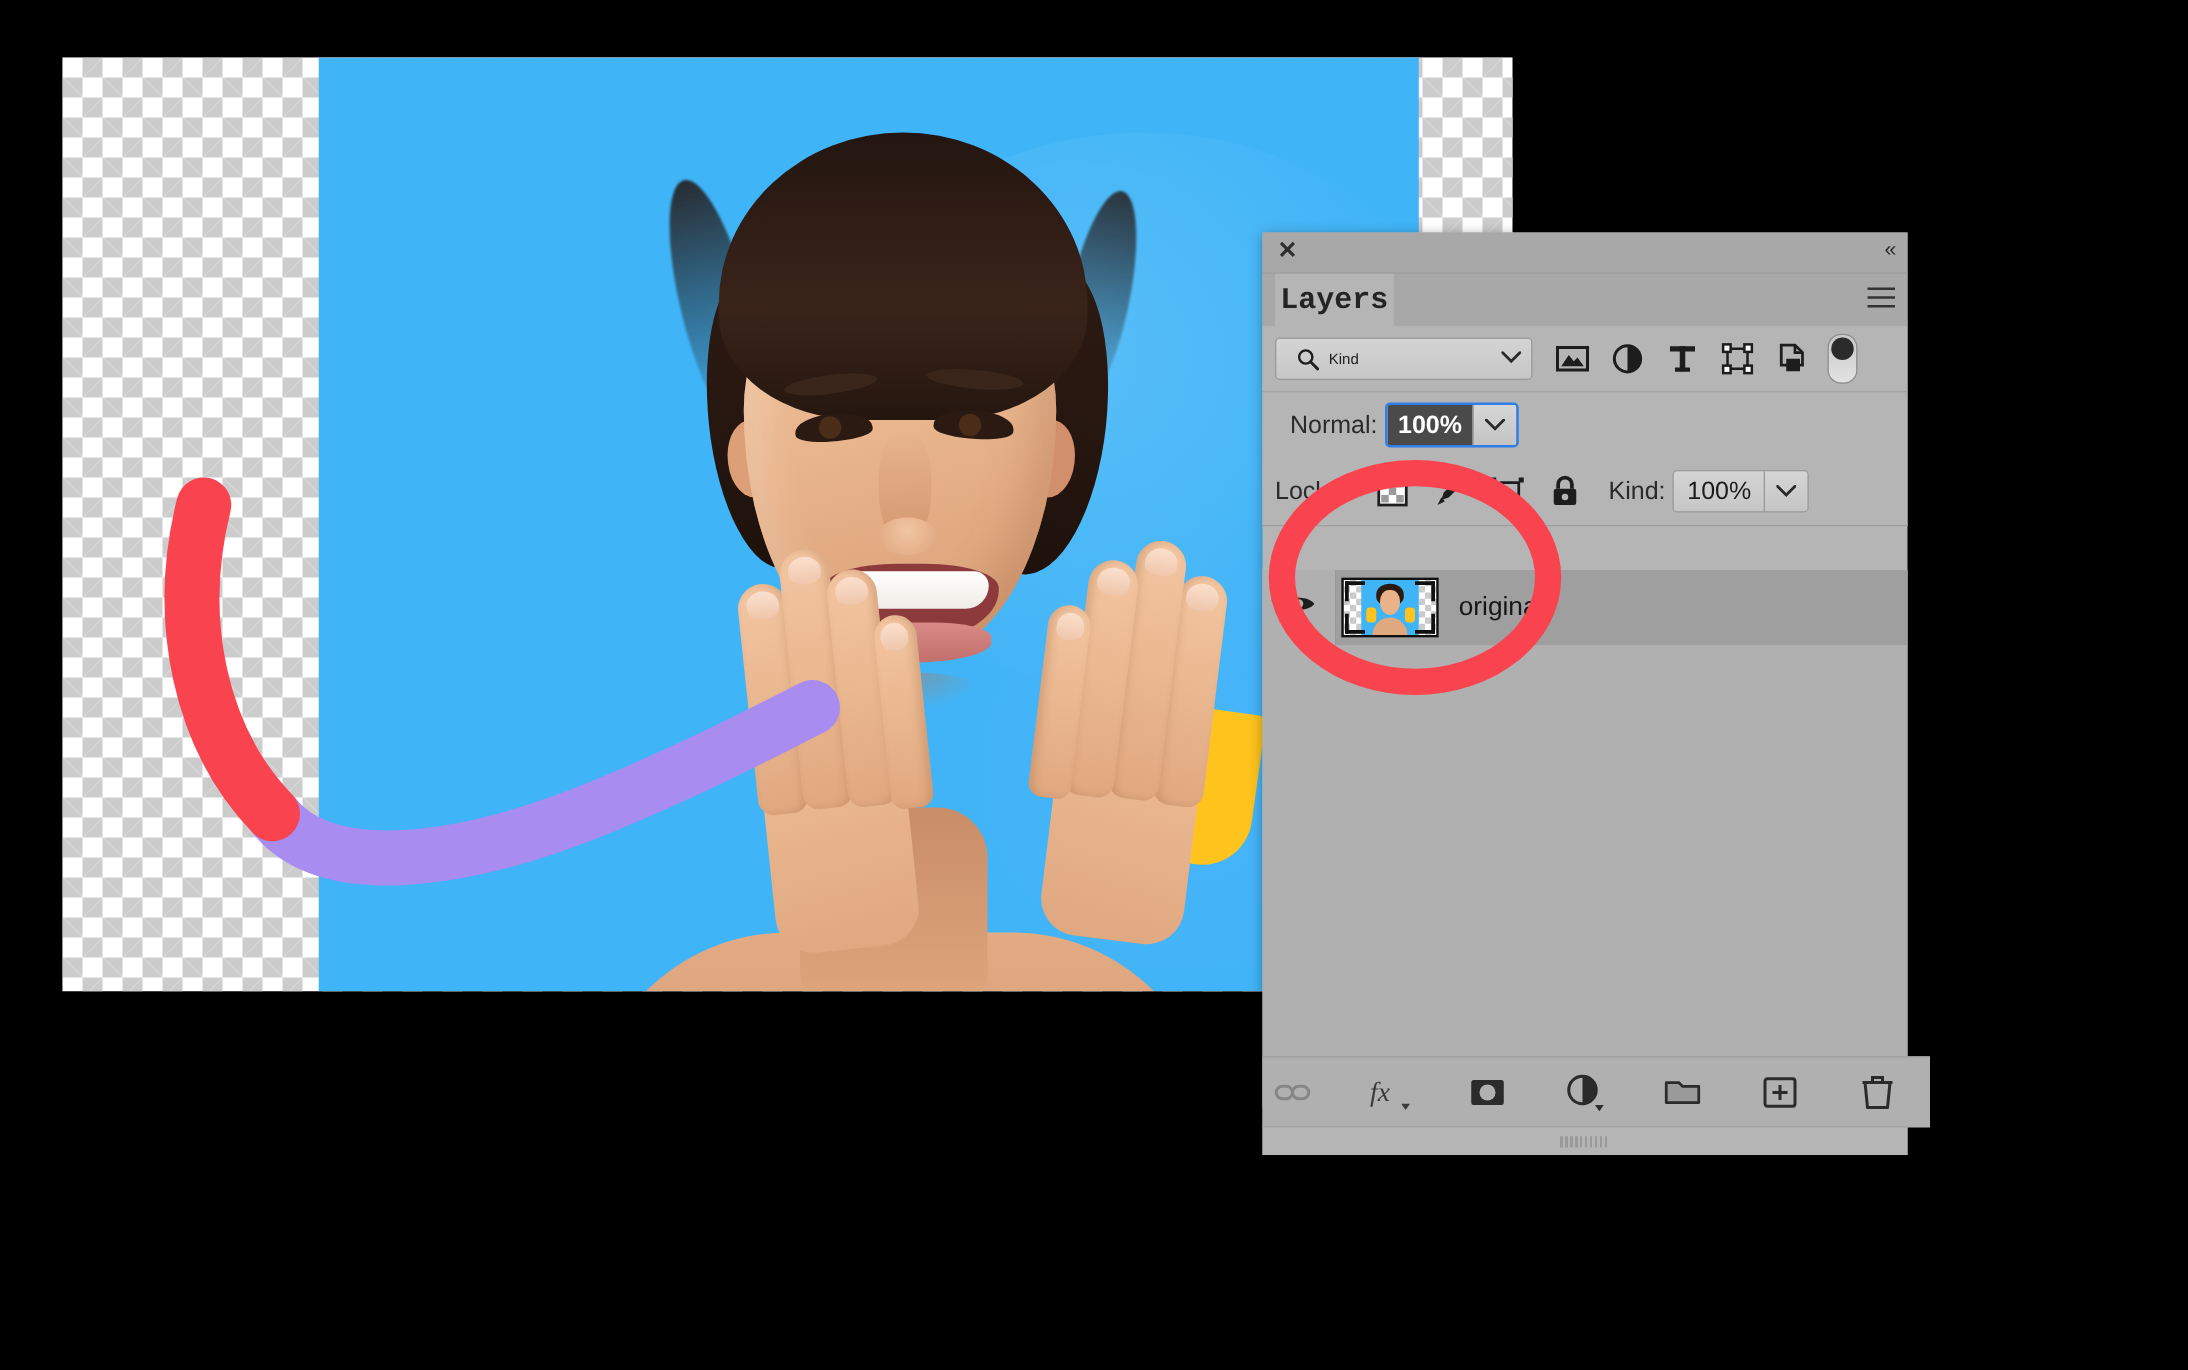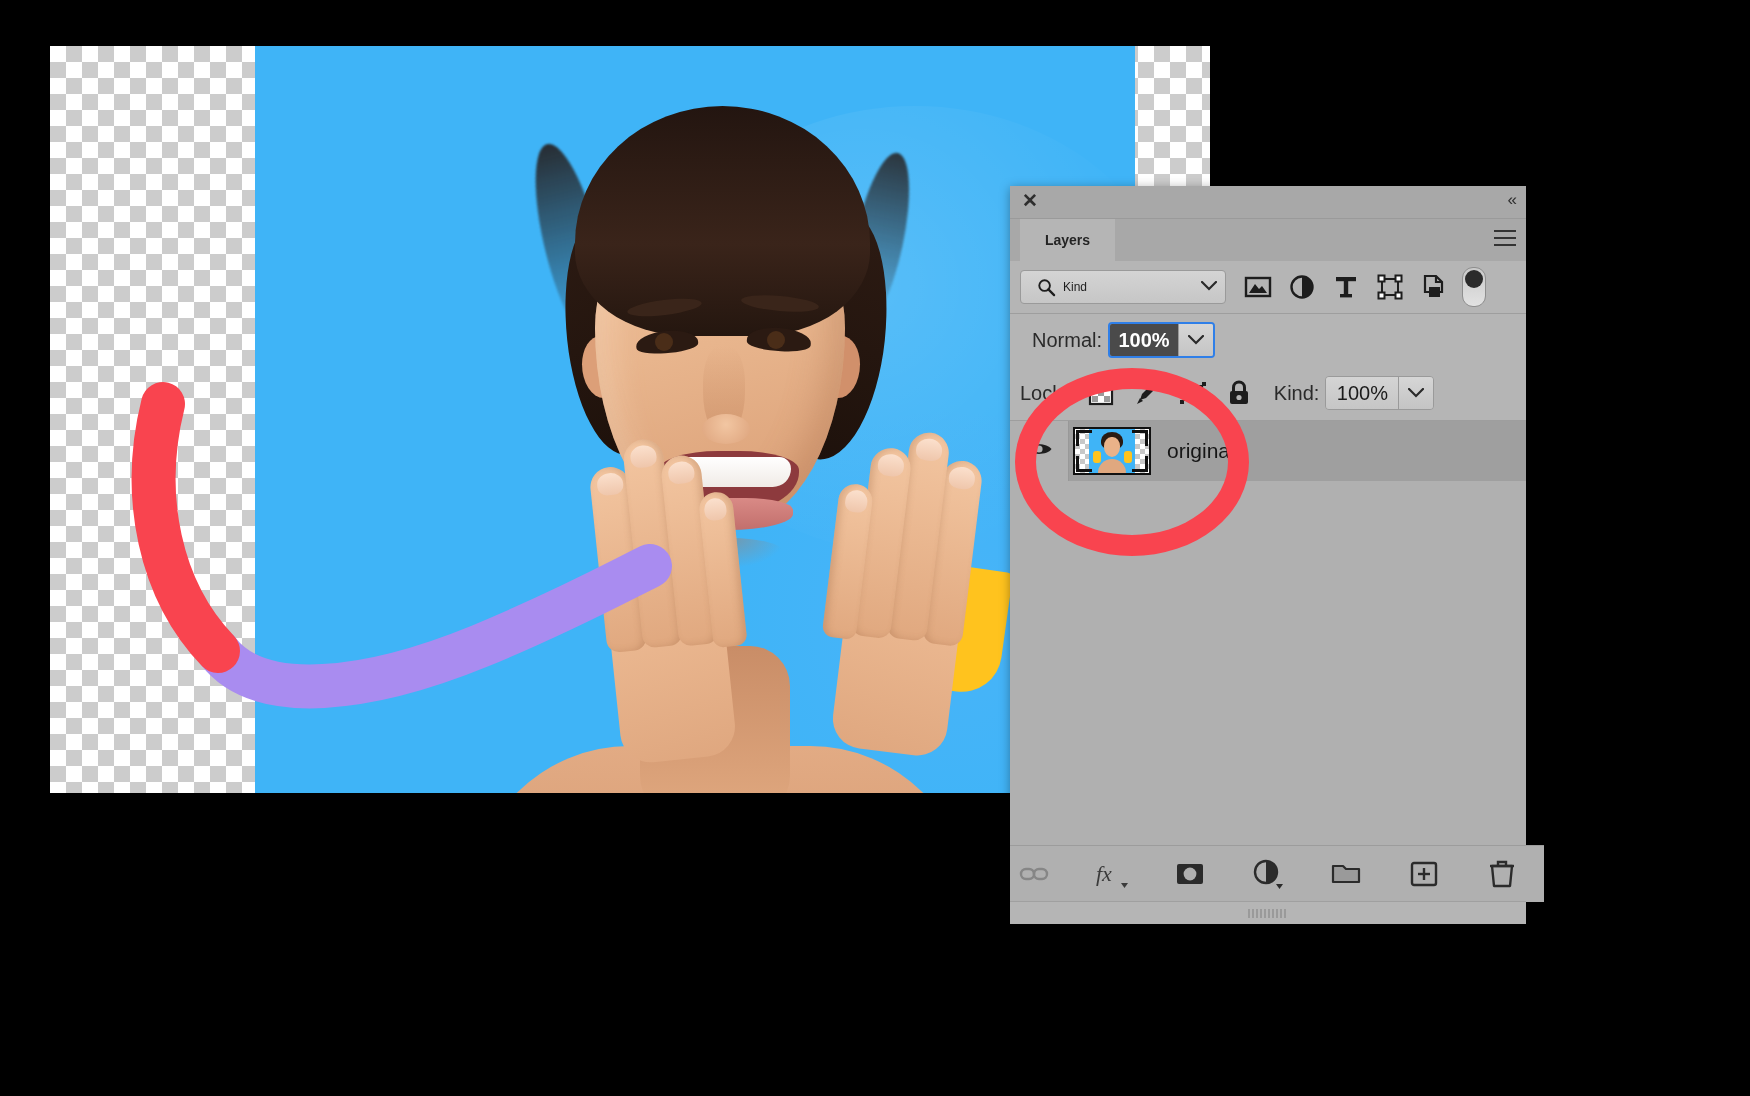--- a/index.html
+++ b/index.html
@@ -249,22 +249,23 @@
   .tab-row {
     position: relative;
     height: 42px;
     background: #a8a8a8;
   }
   .tab-active {
     position:absolute; left: 10px; top: 0;
     width: 95px; height: 42px;
     background: #b5b5b5;
     display:flex; align-items:center; justify-content:center;
-    font-size: 14px; font-weight: 600; color:#242424;
-    cursor: pointer;
+    font-size: 24px; font-weight: 600; color:#242424;
+    cursor: pointer;
+    font-family: Liberation Mono, monospace;
   }
   .panel-menu {
     position:absolute; right: 10px; top: 11px;
     width: 22px; height: 18px;
     cursor: pointer;
   }
   .panel-menu i {
     display:block; height:2px; background:#333; margin-bottom:5px;
   }
 
@@ -361,21 +362,21 @@
 
   
   .lock-row {
     position:relative;
     height: 54px;
     background:#b5b5b5;
     display:flex; align-items:center;
     padding: 0 10px;
     border-bottom: 1px solid #9e9e9e;
   }
-  .lock-label { font-size: 20px; color:#2a2a2a; margin-right: 10px; }
+  .lock-label { font-size: 20px; color:#2a2a2a; margin-right: 23px; }
   .lock-icons { display:flex; align-items:center; }
   .lock-icons .licon {
     width: 46px; height: 40px;
     display:flex; align-items:center; justify-content:center;
     cursor: pointer;
   }
   .fill-label { margin-left: 12px; font-size: 20px; color:#2a2a2a; }
   .plain-field-wrap {
     display:flex; margin-left: 6px;
     border: 1px solid #9a9a9a;
@@ -390,20 +391,21 @@
     font-size: 20px;
     cursor:text;
   }
 
   
   .layer-list {
     position: relative;
     height: 430px;
     background: #b0b0b0;
     overflow: hidden;
+    margin-top: 35px;
   }
   .layer-row {
     display:flex; align-items:center;
     height: 60px;
     background: #9f9f9f;
     cursor: pointer;
   }
   .eye-cell {
     width: 58px; height: 60px;
     display:flex; align-items:center; justify-content:center;

